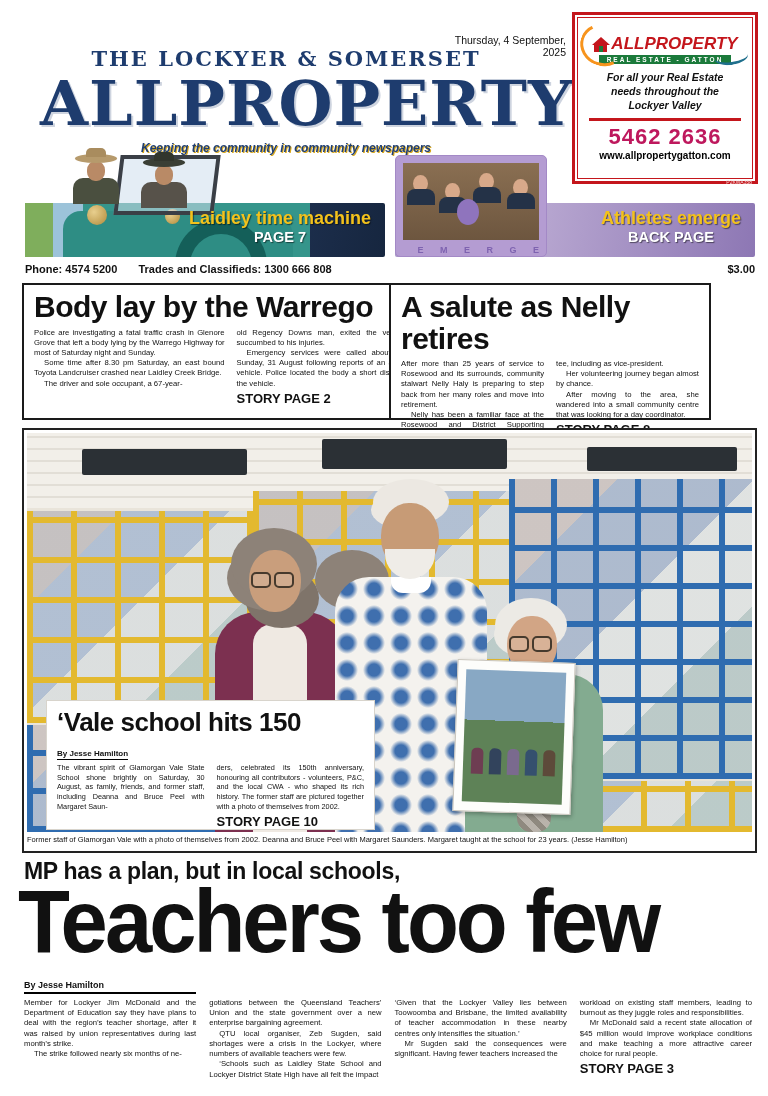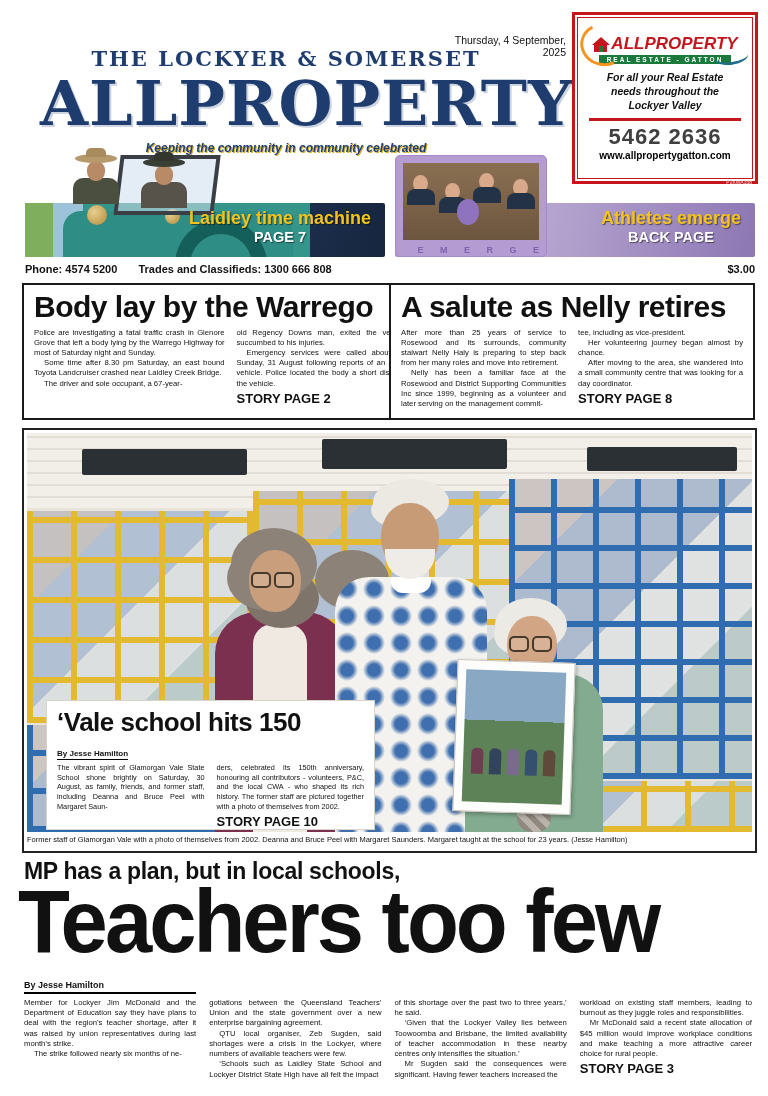--- a/index.html
+++ b/index.html
@@ -30,21 +30,21 @@
   .ad-sub{background:#1b7a3b;color:#fff;font-size:6.5px;font-weight:bold;letter-spacing:2px;
           padding:1px 8px;margin-top:1px;}
   .swoosh{position:absolute;top:6px;left:2px;width:40px;height:36px;border:3px solid transparent;
           border-left:3px solid #f7941d;border-bottom:3px solid #f7941d;border-radius:50%;
           transform:rotate(18deg);}
   .swoosh2{position:absolute;top:30px;right:4px;width:34px;height:14px;border:0;
            border-bottom:3px solid #1f6f8c;border-radius:50%;transform:rotate(-8deg);}
   .ad-line{font-size:10.5px;font-weight:bold;font-style:italic;line-height:1.35;color:#101010;}
   .ad-lines{margin-top:6px;text-align:center;}
   .ad-rule{width:92%;height:3px;background:#c4161c;margin:5px 0 3px;}
-  .ad-phone{font-size:22px;font-weight:bold;letter-spacing:1px;color:#404040;}
+  .ad-phone{font-size:22px;font-weight:bold;letter-spacing:1px;color:#be185d;}
   .ad-web{font-size:10px;font-weight:bold;color:#000;}
   .ad-code{position:absolute;bottom:-7px;right:0;font-size:5px;color:#f3dada;}
 
   
   .banner{position:absolute;top:203px;height:54px;width:360px;}
   .banner .strip{position:absolute;inset:0;border-radius:2px;}
   .banner-left .strip{background:linear-gradient(100deg,#3b5173 0%,#24385c 45%,#16263f 100%);}
   .banner-right .strip{background:linear-gradient(100deg,#a996c8 0%,#b7a6d0 40%,#8d77b4 100%);}
   .banner-text{position:absolute;right:14px;top:5px;text-align:center;line-height:1.15;}
   .banner-title{color:#f3c21c;font-size:18px;font-weight:bold;text-shadow:1px 1px 1px rgba(0,0,0,.5);}
@@ -86,21 +86,21 @@
 
   
   .infoline{position:absolute;top:263px;left:25px;width:730px;display:flex;justify-content:space-between;
             font-size:11px;font-weight:bold;}
   .infoline .left span{margin-right:18px;}
 
   
   .artbox{position:absolute;top:283px;height:137px;border:2px solid #1a1a1a;box-sizing:border-box;
           background:#fff;padding:4px 10px 4px;}
   .artbox-left{left:22px;width:417px;}
-  .artbox-right{left:389px;width:366px;}
+  .artbox-right{left:389px;width:322px;}
   .art-head{font-size:30px;font-weight:bold;letter-spacing:-0.5px;line-height:1.05;margin:2px 0 5px;}
   .acols{display:flex;gap:12px;}
   .acol{flex:1;font-size:7.7px;line-height:1.33;text-align:justify;}
   .paras p{margin:0;text-indent:10px;}
   .paras p:first-child{text-indent:0;}
   .storyref{font-weight:bold;text-align:left;font-size:13px;margin-top:1px;}
 
   
   .photobox{position:absolute;left:22px;top:428px;width:735px;height:425px;border:2px solid #222;
             box-sizing:border-box;background:#fff;padding:3px;}
@@ -195,21 +195,21 @@
 </head>
 <body>
 
 <div class="page">
 
   <div class="date">Thursday, 4 September, 2025</div>
 
   <div class="masthead">
     <div class="mast-kicker">THE LOCKYER &amp; SOMERSET</div>
     <div class="mast-title">ALLPROPERTY</div>
-    <div class="mast-tag">Keeping the community in community celebrated</div>
+    <div class="mast-tag">Keeping the community in community newspapers</div>
   </div>
 
   <div class="adbox">
     <div class="adbox-inner">
       <span class="swoosh"></span>
       <span class="swoosh2"></span>
       <div class="ad-logo">
         <span class="house">
           <span class="roof"></span>
             <span class="base"></span>
@@ -401,21 +401,20 @@
     <div class="bcol paras">
         <p>Member for Lockyer Jim McDonald and the Department of Education say they have plans to deal with the region’s teacher shortage, after it was raised by union representatives during last month’s strike.</p>
         <p>The strike followed nearly six months of ne-</p>
       </div>
     <div class="bcol paras">
         <p>gotiations between the Queensland Teachers’ Union and the state government over a new enterprise bargaining agreement.</p>
         <p>QTU local organiser, Zeb Sugden, said shortages were a crisis in the Lockyer, where numbers of available teachers were few.</p>
         <p>‘Schools such as Laidley State School and Lockyer District State High have all felt the impact</p>
       </div>
     <div class="bcol paras">
-        <p>of this shortage over the past two to three years,’ he said.</p>
         <p>‘Given that the Lockyer Valley lies between Toowoomba and Brisbane, the limited availability of teacher accommodation in these nearby centres only intensifies the situation.’</p>
         <p>Mr Sugden said the consequences were significant. Having fewer teachers increased the</p>
       </div>
     <div class="bcol">
       <div class="paras">
           <p>workload on existing staff members, leading to burnout as they juggle roles and responsibilities.</p>
           <p>Mr McDonald said a recent state allocation of $45 million would improve workplace conditions and make teaching a more attractive career choice for rural people.</p>
         </div>
       <div class="storyref">STORY PAGE 3</div>
     </div>

